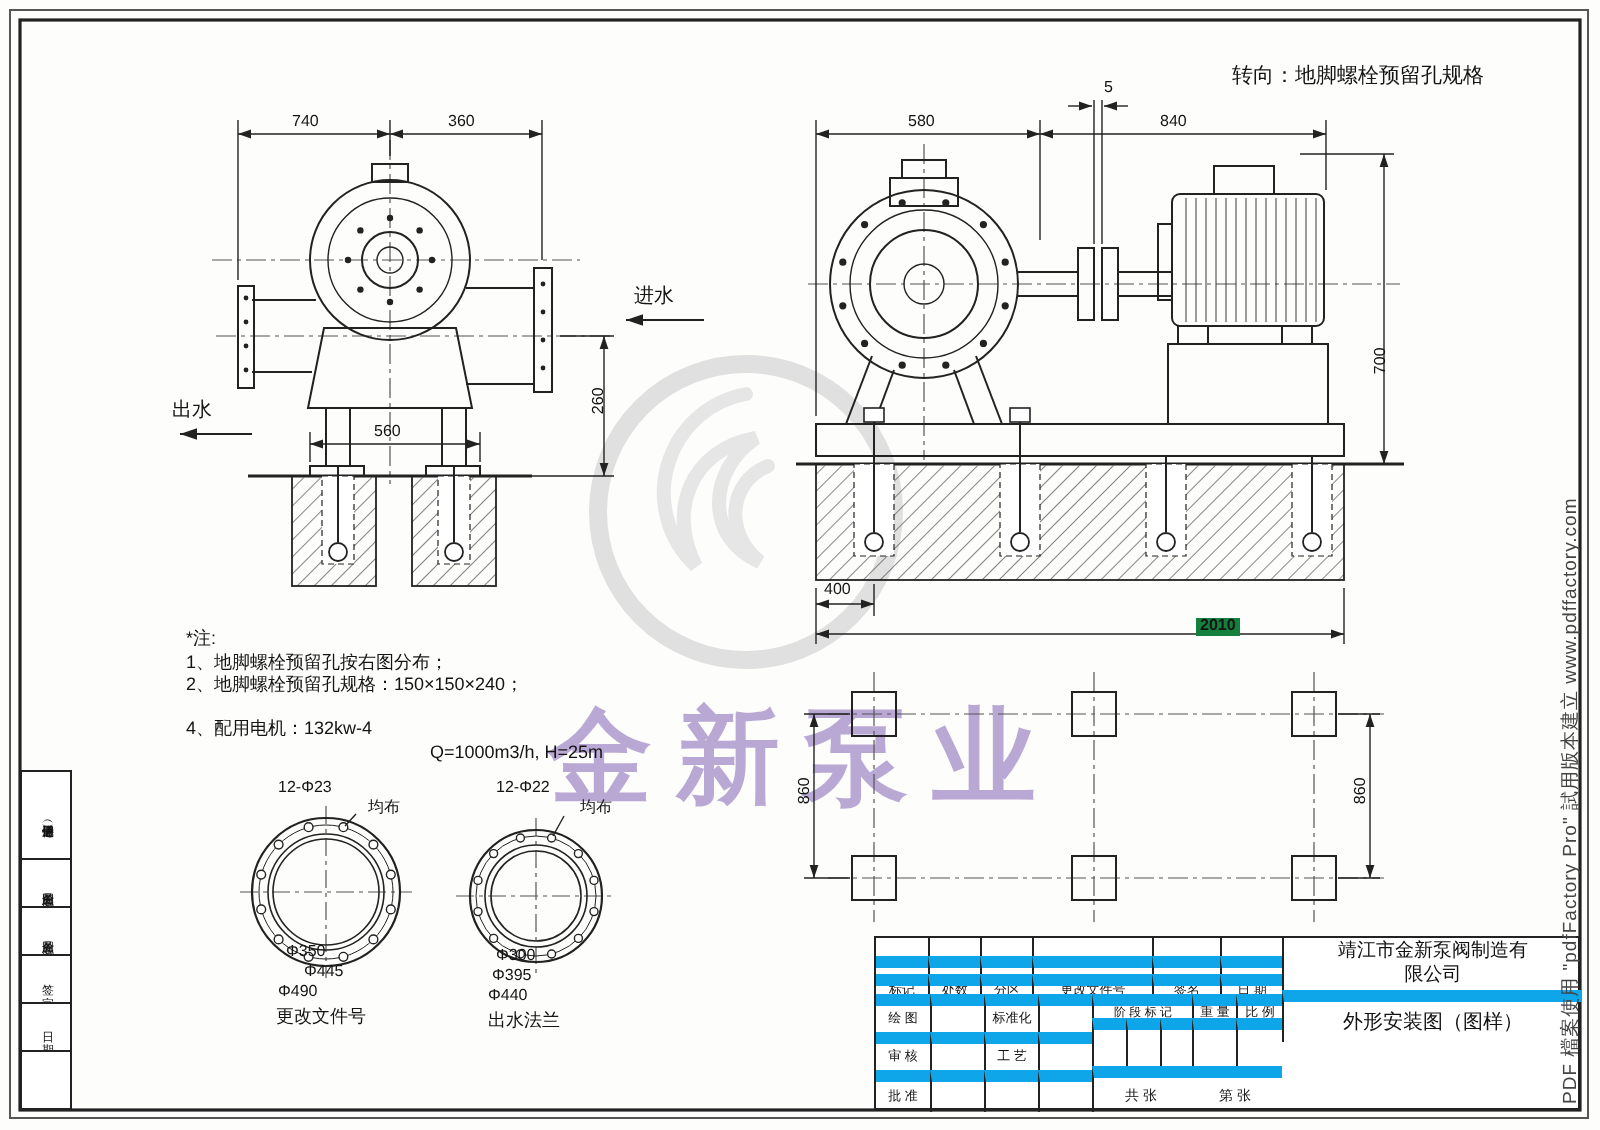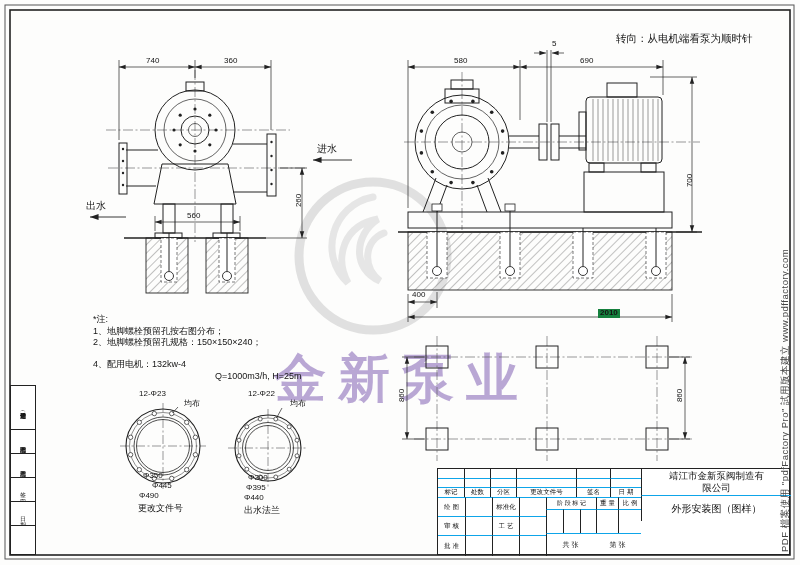--- a/index.html
+++ b/index.html
@@ -15,21 +15,21 @@
   .f9{font-size:9px}.f10{font-size:10px}.f105{font-size:10.5px}
   .rot{transform:rotate(-90deg);transform-origin:center;}
   .bgw{background:#15803d;padding:0 2px;font-weight:bold;}
   .left-panel{position:absolute;left:10px;top:385px;width:26px;height:170px;z-index:3;
               border:1px solid #222;background:#fff;display:flex;flex-direction:column;}
   .lp-cell{border-bottom:1px solid #222;flex:0 0 auto;display:flex;align-items:center;justify-content:center;overflow:hidden;}
   .lp-cell:last-child{border-bottom:none;}
   .vtext{writing-mode:vertical-rl;text-orientation:upright;font-size:6px;line-height:8px;color:#111;}
   .title-block{position:absolute;left:437px;top:468px;width:353px;height:87px;z-index:3;
                border:1.5px solid #222;background:#fff;}
-  .tc{position:absolute;border-left:1px solid #222;border-top:1px solid #0ea5e9;display:flex;
+  .tc{position:absolute;border-left:1px solid #222;border-top:6px solid #0ea5e9;display:flex;
       align-items:center;justify-content:center;font-size:6.5px;color:#111;overflow:hidden;white-space:nowrap;}
   .x0{border-left:none}.y0{border-top:none}
   .pdfwm{position:absolute;left:779px;top:552px;width:492px;font-size:9.5px;color:#444;z-index:4;
          transform:rotate(-90deg);transform-origin:0 0;white-space:nowrap;letter-spacing:.5px;}
 </style>
 </head>
 <body>
 
 <div id="sheet">
 
@@ -295,31 +295,31 @@
         <line x1="425" y1="357" x2="402" y2="357"></line>
         <line x1="425" y1="439" x2="402" y2="439"></line>
         <line x1="407" y1="357" x2="407" y2="439" marker-start="url(#aS)" marker-end="url(#aE)"></line>
         <line x1="669" y1="357" x2="690" y2="357"></line>
         <line x1="669" y1="439" x2="690" y2="439"></line>
         <line x1="685" y1="357" x2="685" y2="439" marker-start="url(#aS)" marker-end="url(#aE)"></line>
       </g>
     </g>
   </svg>
 
-  <span class="lbl f105" style="left:616px;top:33px">转向：从电机端看泵为顺时针</span>
+  <span class="lbl f105" style="left:616px;top:33px">转向：地脚螺栓预留孔规格</span>
 
   <span class="lbl" style="left:146px;top:57px">740</span>
   <span class="lbl" style="left:224px;top:57px">360</span>
   <span class="lbl" style="left:187px;top:212px">560</span>
   <span class="lbl rot" style="left:293px;top:196px">260</span>
   <span class="lbl f10" style="left:317px;top:143px">进水</span>
   <span class="lbl f10" style="left:86px;top:200px">出水</span>
 
   <span class="lbl" style="left:454px;top:57px">580</span>
-  <span class="lbl" style="left:580px;top:57px">690</span>
+  <span class="lbl" style="left:580px;top:57px">840</span>
   <span class="lbl" style="left:552px;top:40px">5</span>
   <span class="lbl rot" style="left:684px;top:176px">700</span>
   <span class="lbl" style="left:412px;top:291px">400</span>
   <span class="lbl bgw" style="left:598px;top:309px">2010</span>
 
   <span class="lbl f9" style="left:93px;top:315px">*注:</span>
   <span class="lbl f9" style="left:93px;top:327px">1、地脚螺栓预留孔按右图分布；</span>
   <span class="lbl f9" style="left:93px;top:338px">2、地脚螺栓预留孔规格：150×150×240；</span>
   <span class="lbl f9" style="left:93px;top:360px">4、配用电机：132kw-4</span>
   <span class="lbl f9" style="left:215px;top:372px">Q=1000m3/h, H=25m</span>

